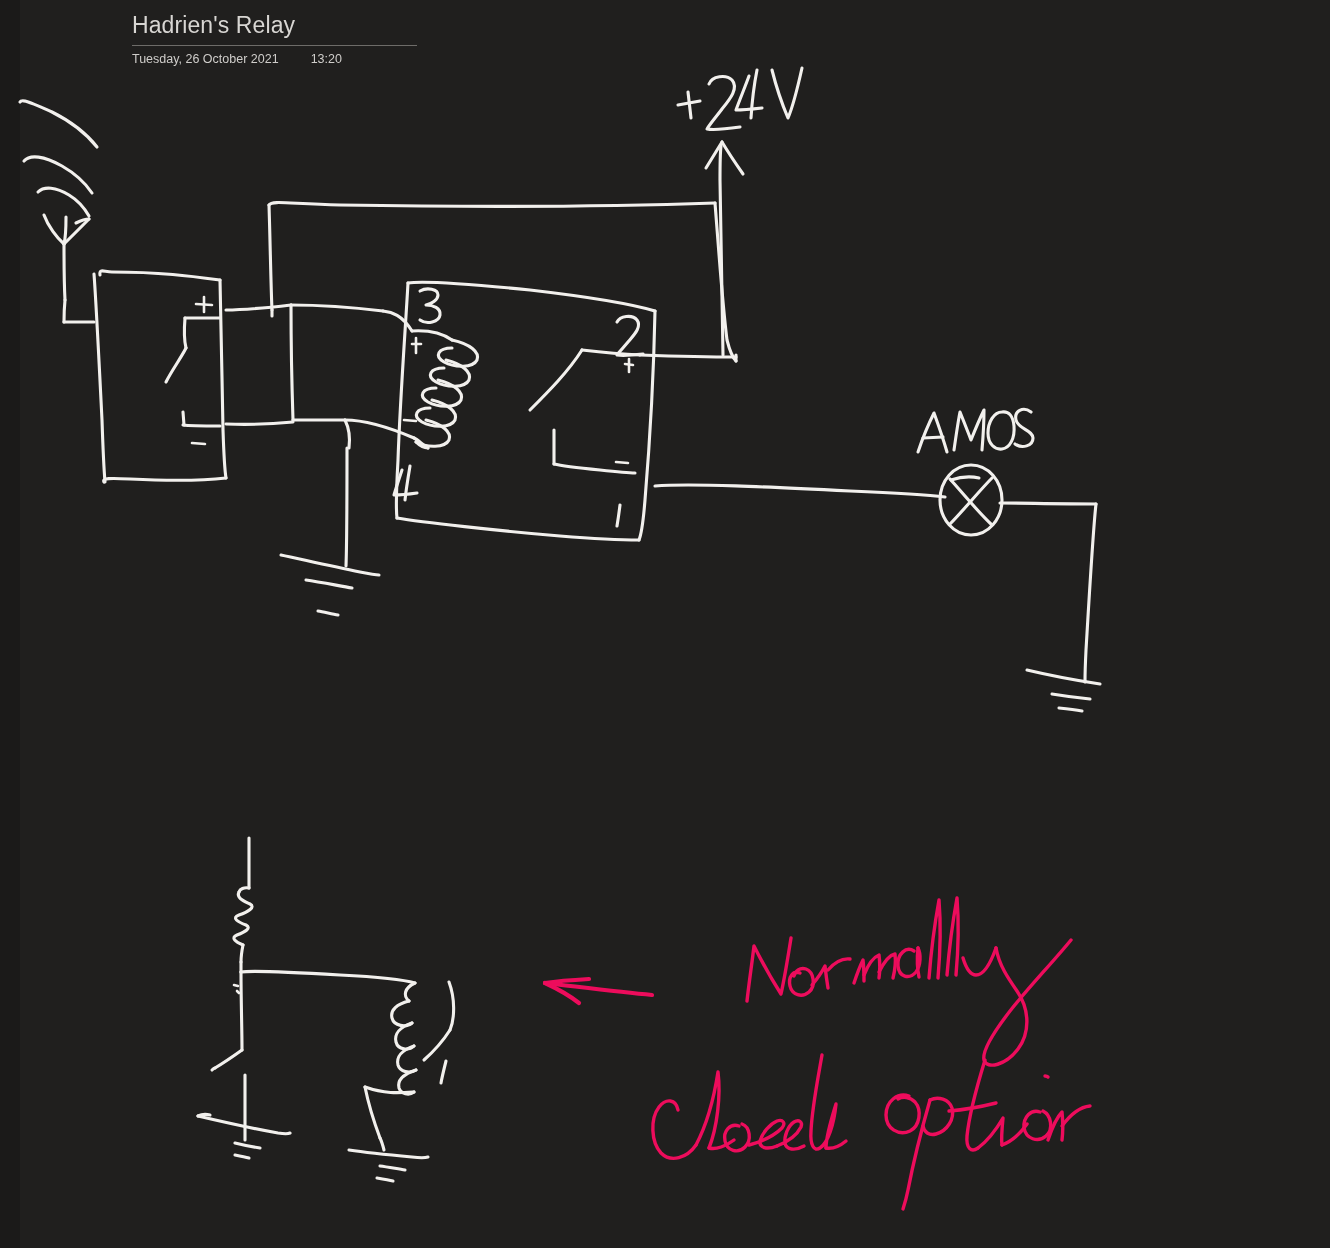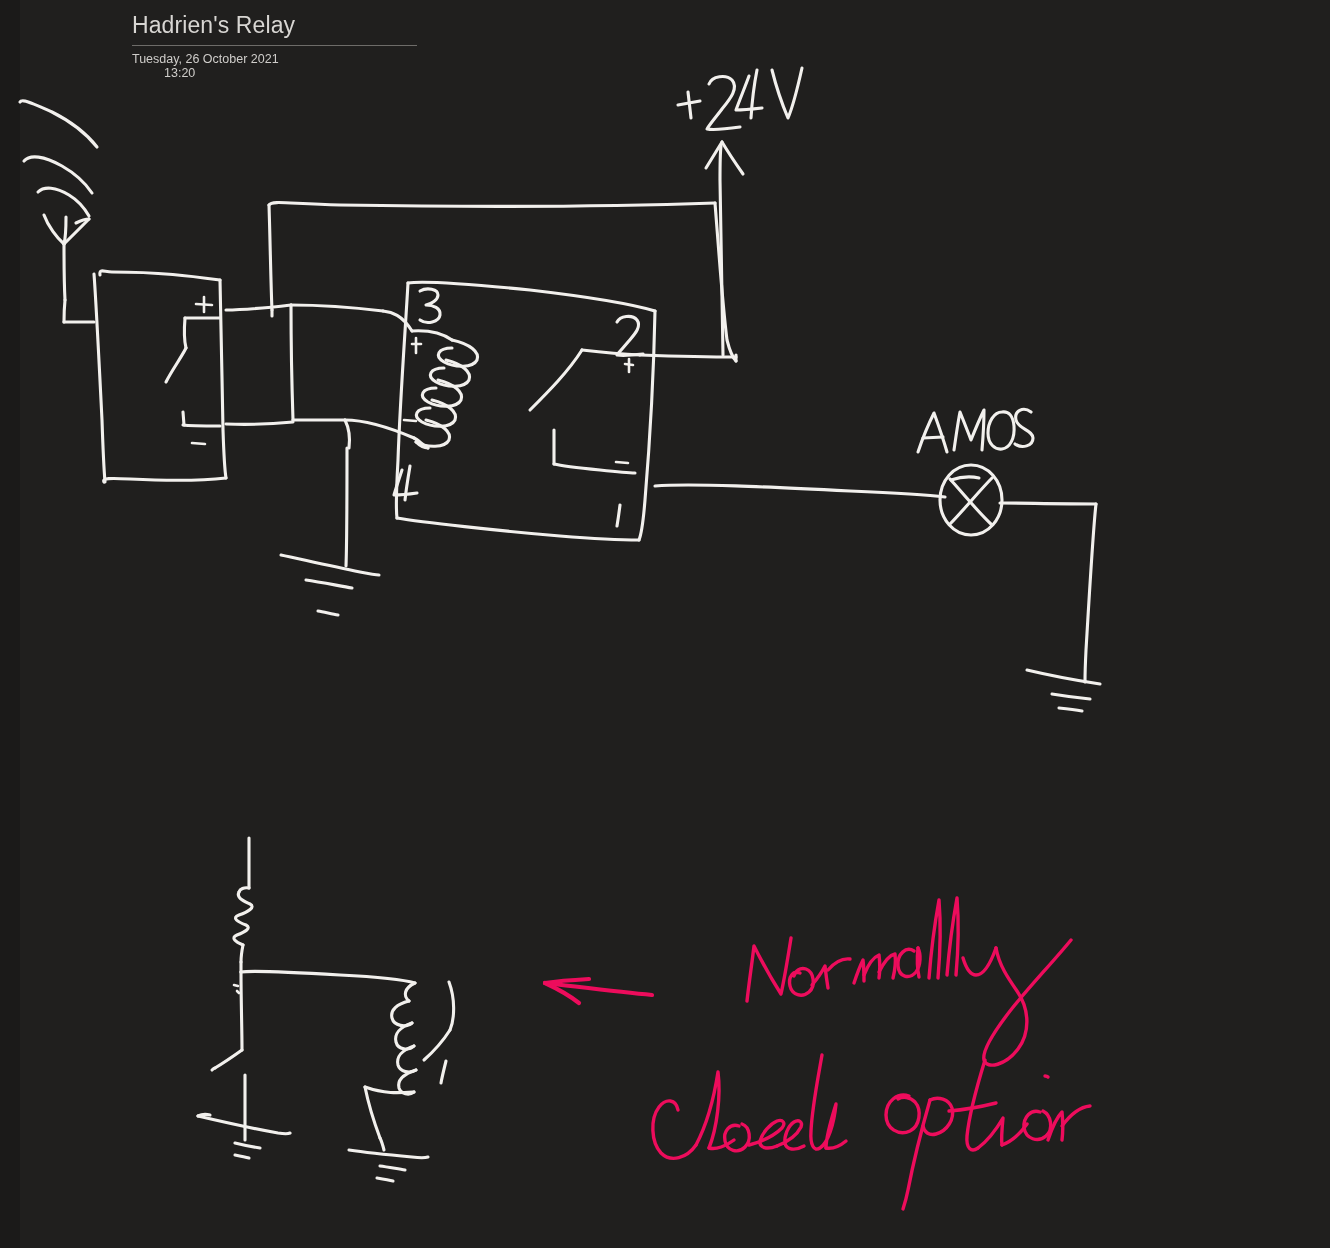--- a/index.html
+++ b/index.html
@@ -49,25 +49,24 @@
   }
   #title-rule {
     margin-top: 5px;
     width: 285px;
     height: 1px;
     background: #6e6c69;
   }
   #note-meta {
     margin-top: 6px;
     display: flex;
-    align-items: flex-start;
+    align-items: center;
     font-size: 12.5px;
     color: #cfcdca;
     white-space: nowrap;
-    flex-direction: column;
   }
   #note-date { }
   #note-time { margin-left: 32px; }
 
   
   #ink {
     position: absolute;
     left: 0; top: 0;
     width: 1330px;
     height: 1248px;

